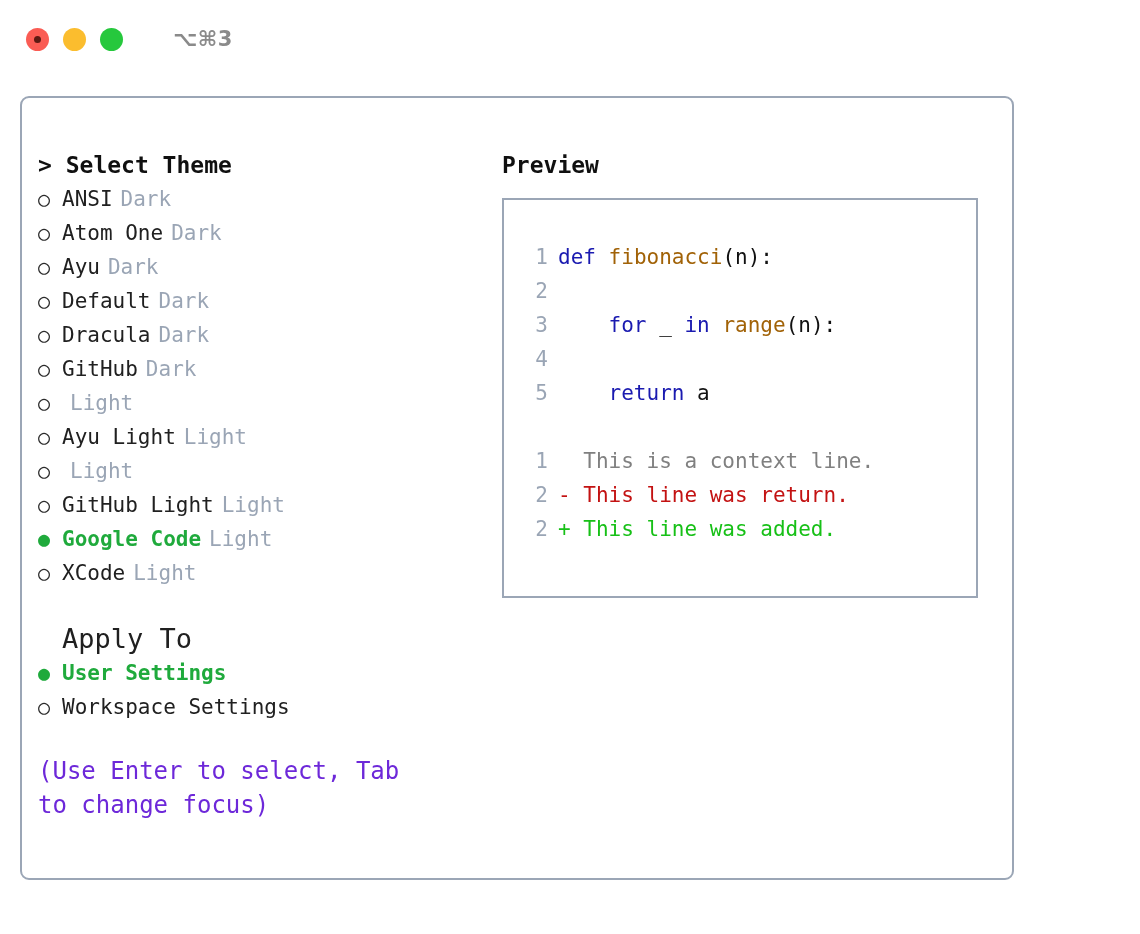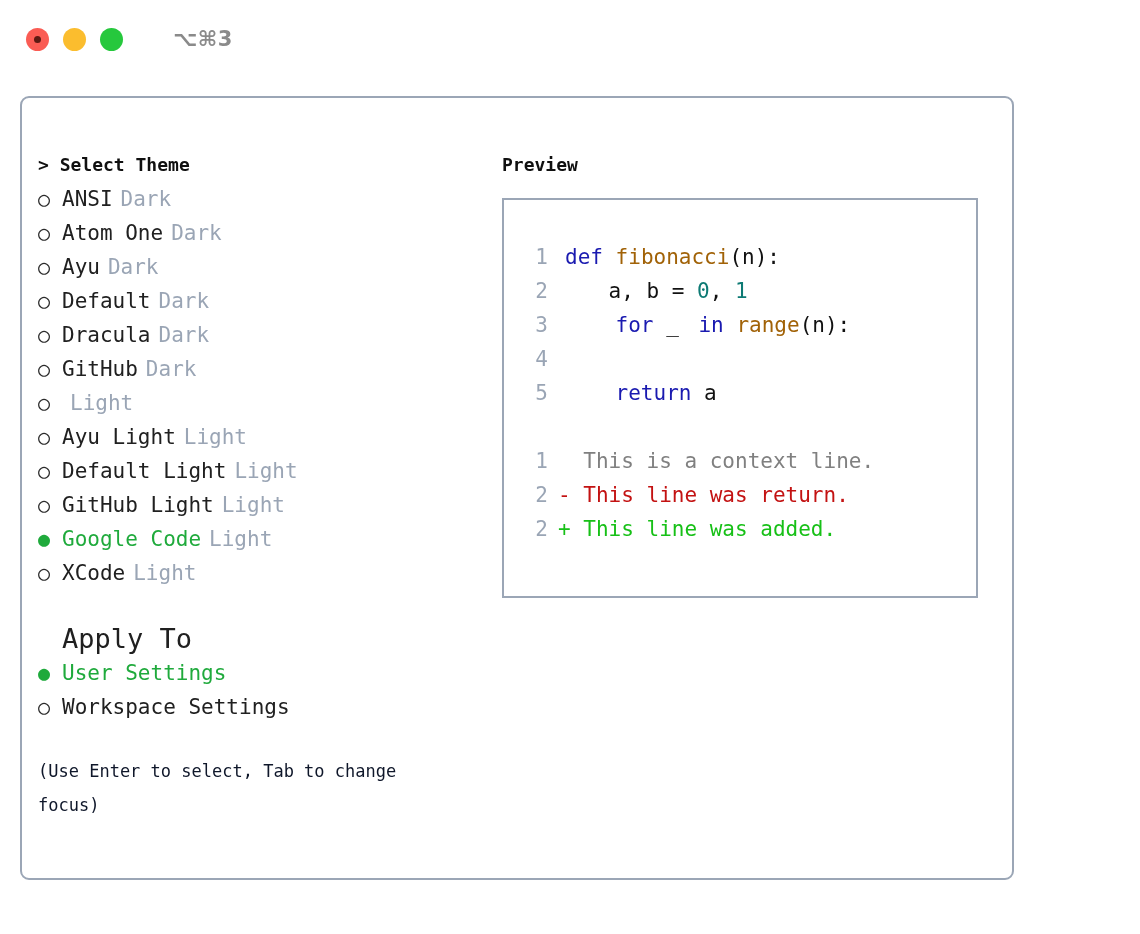--- a/index.html
+++ b/index.html
@@ -87,21 +87,21 @@
   }
 
   
   .left-col {
     position: absolute;
     left: 16px;
     top: 50px;
     width: 440px;
   }
   .panel-title {
-    font-size: 18px;
+    font-size: 23px;
     font-weight: bold;
     color: #101010;
     line-height: 34px;
     white-space: pre;
   }
   .theme-list {
     margin-top: 0px;
   }
   .theme-row {
     display: flex;
@@ -112,40 +112,40 @@
   }
   .bullet {
     width: 24px;
     flex: 0 0 24px;
     font-size: 20px;
     color: #2a2a2a;
     line-height: 34px;
   }
   .bullet.selected { color: #1faa3c; }
   .theme-name { color: #202020; }
-  .theme-row.selected .theme-name { color: #1faa3c; }
+  .theme-row.selected .theme-name { color: #1faa3c; font-weight: bold; }
   .theme-kind {
     color: #9aa5b5;
     margin-left: 8px;
   }
 
   .section-gap { height: 32px; }
 
   .apply-title {
     font-size: 27px;
     color: #202020;
     line-height: 34px;
     padding-left: 24px;
     white-space: pre;
   }
 
   .hint {
     margin-top: 30px;
-    font-size: 17px;
-    color: #0f172a;
+    font-size: 24px;
+    color: #6d28d9;
     line-height: 34px;
     width: 400px;
     white-space: normal;
   }
 
   
   .right-col {
     position: absolute;
     left: 480px;
     top: 50px;
@@ -169,21 +169,21 @@
   }
   .lineno {
     width: 30px;
     flex: 0 0 30px;
     text-align: right;
     color: #9aa5b5;
     margin-right: 10px;
   }
   .code-text { white-space: pre; }
 
-  .tok-kw   { color: #1a1ab0; margin-left: 7px; }
+  .tok-kw   { color: #1a1ab0; }
   .tok-fn   { color: #a16207; }
   .tok-num  { color: #0d7a74; }
   .tok-plain{ color: #111111; }
 
   .diff-gap { height: 34px; }
   .diff-ctx { color: #808080; }
   .diff-del { color: #c31212; }
   .diff-add { color: #17c017; }
 </style>
 </head>
@@ -208,21 +208,21 @@
 
         <div class="theme-list" id="theme-list">
             <div class="theme-row"><span class="bullet">○</span><span class="theme-name">ANSI</span><span class="theme-kind">Dark</span></div>
             <div class="theme-row"><span class="bullet">○</span><span class="theme-name">Atom One</span><span class="theme-kind">Dark</span></div>
             <div class="theme-row"><span class="bullet">○</span><span class="theme-name">Ayu</span><span class="theme-kind">Dark</span></div>
             <div class="theme-row"><span class="bullet">○</span><span class="theme-name">Default</span><span class="theme-kind">Dark</span></div>
             <div class="theme-row"><span class="bullet">○</span><span class="theme-name">Dracula</span><span class="theme-kind">Dark</span></div>
             <div class="theme-row"><span class="bullet">○</span><span class="theme-name">GitHub</span><span class="theme-kind">Dark</span></div>
             <div class="theme-row"><span class="bullet">○</span><span class="theme-kind">Light</span></div>
             <div class="theme-row"><span class="bullet">○</span><span class="theme-name">Ayu Light</span><span class="theme-kind">Light</span></div>
-            <div class="theme-row"><span class="bullet">○</span><span class="theme-name">Default Light</span><span class="theme-kind">Light</span></div>
+            <div class="theme-row"><span class="bullet">○</span><span class="theme-kind">Light</span></div>
             <div class="theme-row"><span class="bullet">○</span><span class="theme-name">GitHub Light</span><span class="theme-kind">Light</span></div>
             <div class="theme-row selected"><span class="bullet selected">●</span><span class="theme-name">Google Code</span><span class="theme-kind">Light</span></div>
             <div class="theme-row"><span class="bullet">○</span><span class="theme-name">XCode</span><span class="theme-kind">Light</span></div>
           </div>
 
         <div class="section-gap"></div>
 
         <div class="apply-title">Apply To</div>
 
         <div class="theme-list" id="apply-list">
@@ -232,21 +232,21 @@
 
         <div class="hint">(Use Enter to select, Tab to change focus)</div>
       </div>
 
       <div class="right-col">
         <div class="panel-title">Preview</div>
 
         <div class="preview-box">
           <div id="code-block">
               <div class="code-line"><span class="lineno">1</span><span class="code-text"><span class="tok-kw">def</span><span class="tok-plain"> </span><span class="tok-fn">fibonacci</span><span class="tok-plain">(n):</span></span></div>
-              <div class="code-line"><span class="lineno">2</span><span class="code-text"><span class="tok-plain">    a, b = </span><span class="tok-num">0</span><span class="tok-plain">, </span><span class="tok-num">1</span></span></div>
+              <div class="code-line"><span class="lineno">2</span></div>
               <div class="code-line"><span class="lineno">3</span><span class="code-text"><span class="tok-plain">    </span><span class="tok-kw">for</span><span class="tok-plain"> _ </span><span class="tok-kw">in</span><span class="tok-plain"> </span><span class="tok-fn">range</span><span class="tok-plain">(n):</span></span></div>
               <div class="code-line"><span class="lineno">4</span></div>
               <div class="code-line"><span class="lineno">5</span><span class="code-text"><span class="tok-plain">    </span><span class="tok-kw">return</span><span class="tok-plain"> a</span></span></div>
             </div>
           <div class="diff-gap"></div>
           <div id="diff-block">
               <div class="code-line"><span class="lineno">1</span><span class="diff-ctx">  </span><span class="diff-ctx">This is a context line.</span></div>
               <div class="code-line"><span class="lineno">2</span><span class="diff-del">- </span><span class="diff-del">This line was return.</span></div>
               <div class="code-line"><span class="lineno">2</span><span class="diff-add">+ </span><span class="diff-add">This line was added.</span></div>
             </div>

